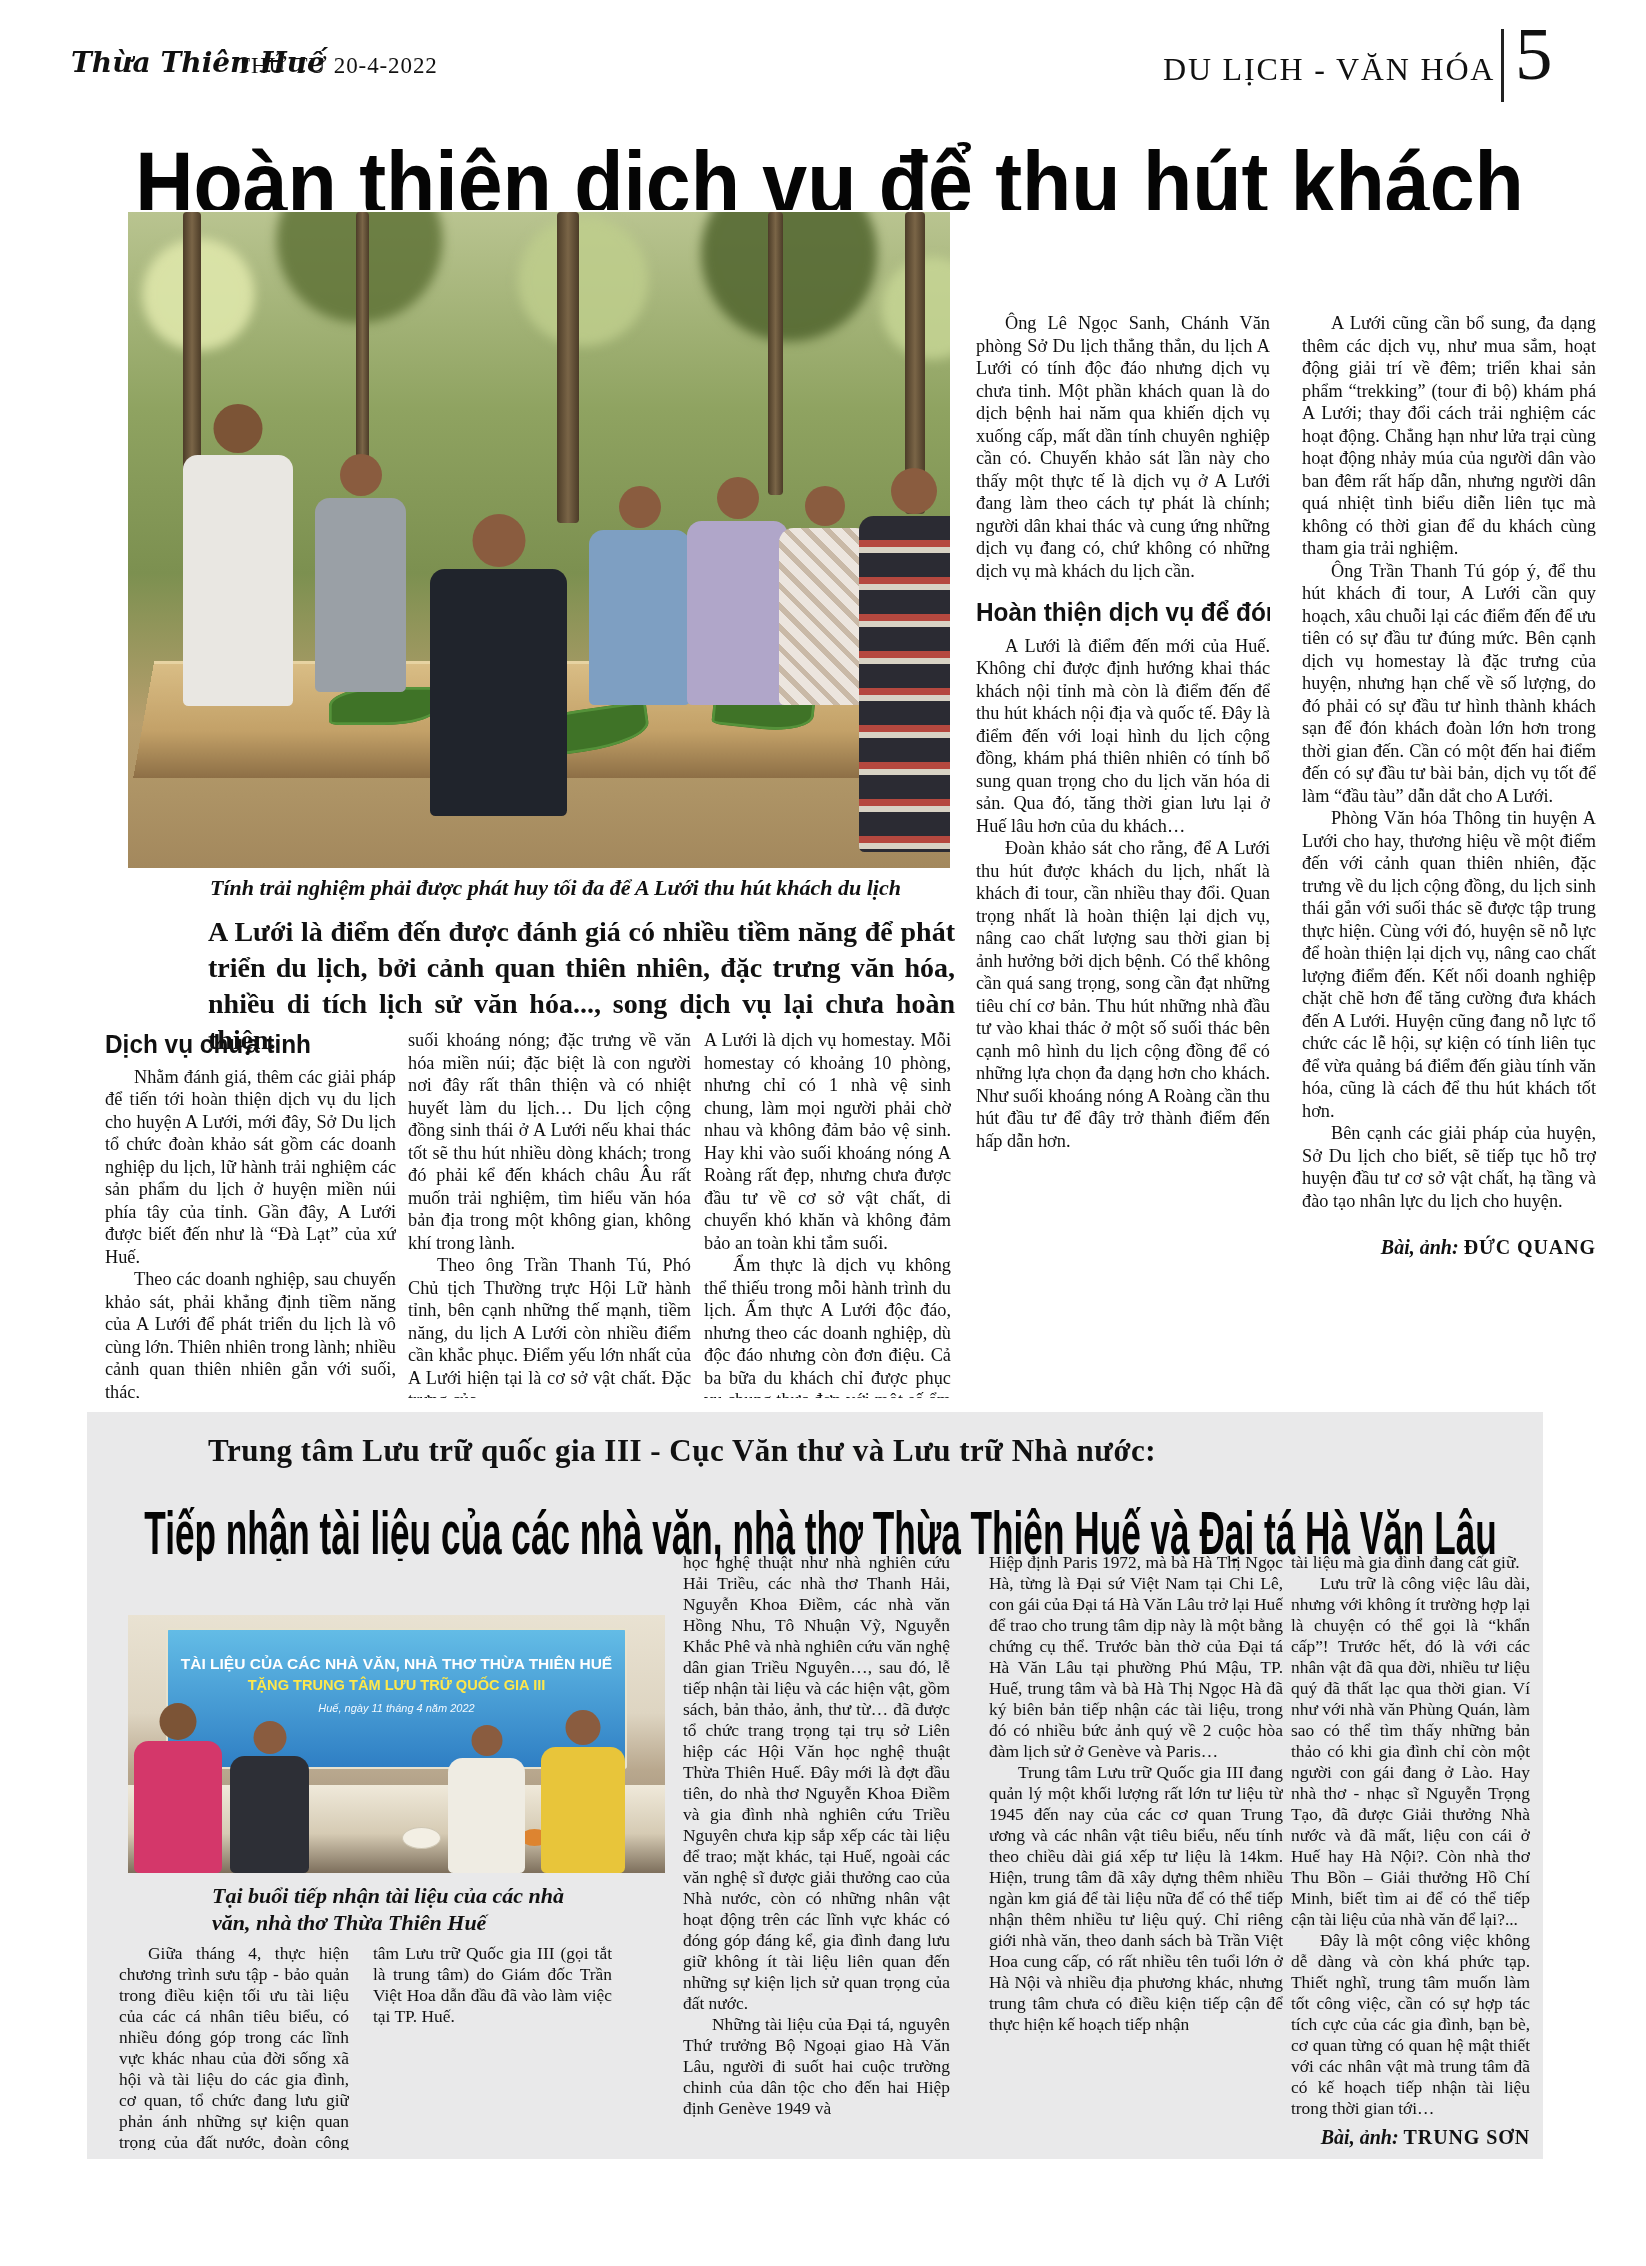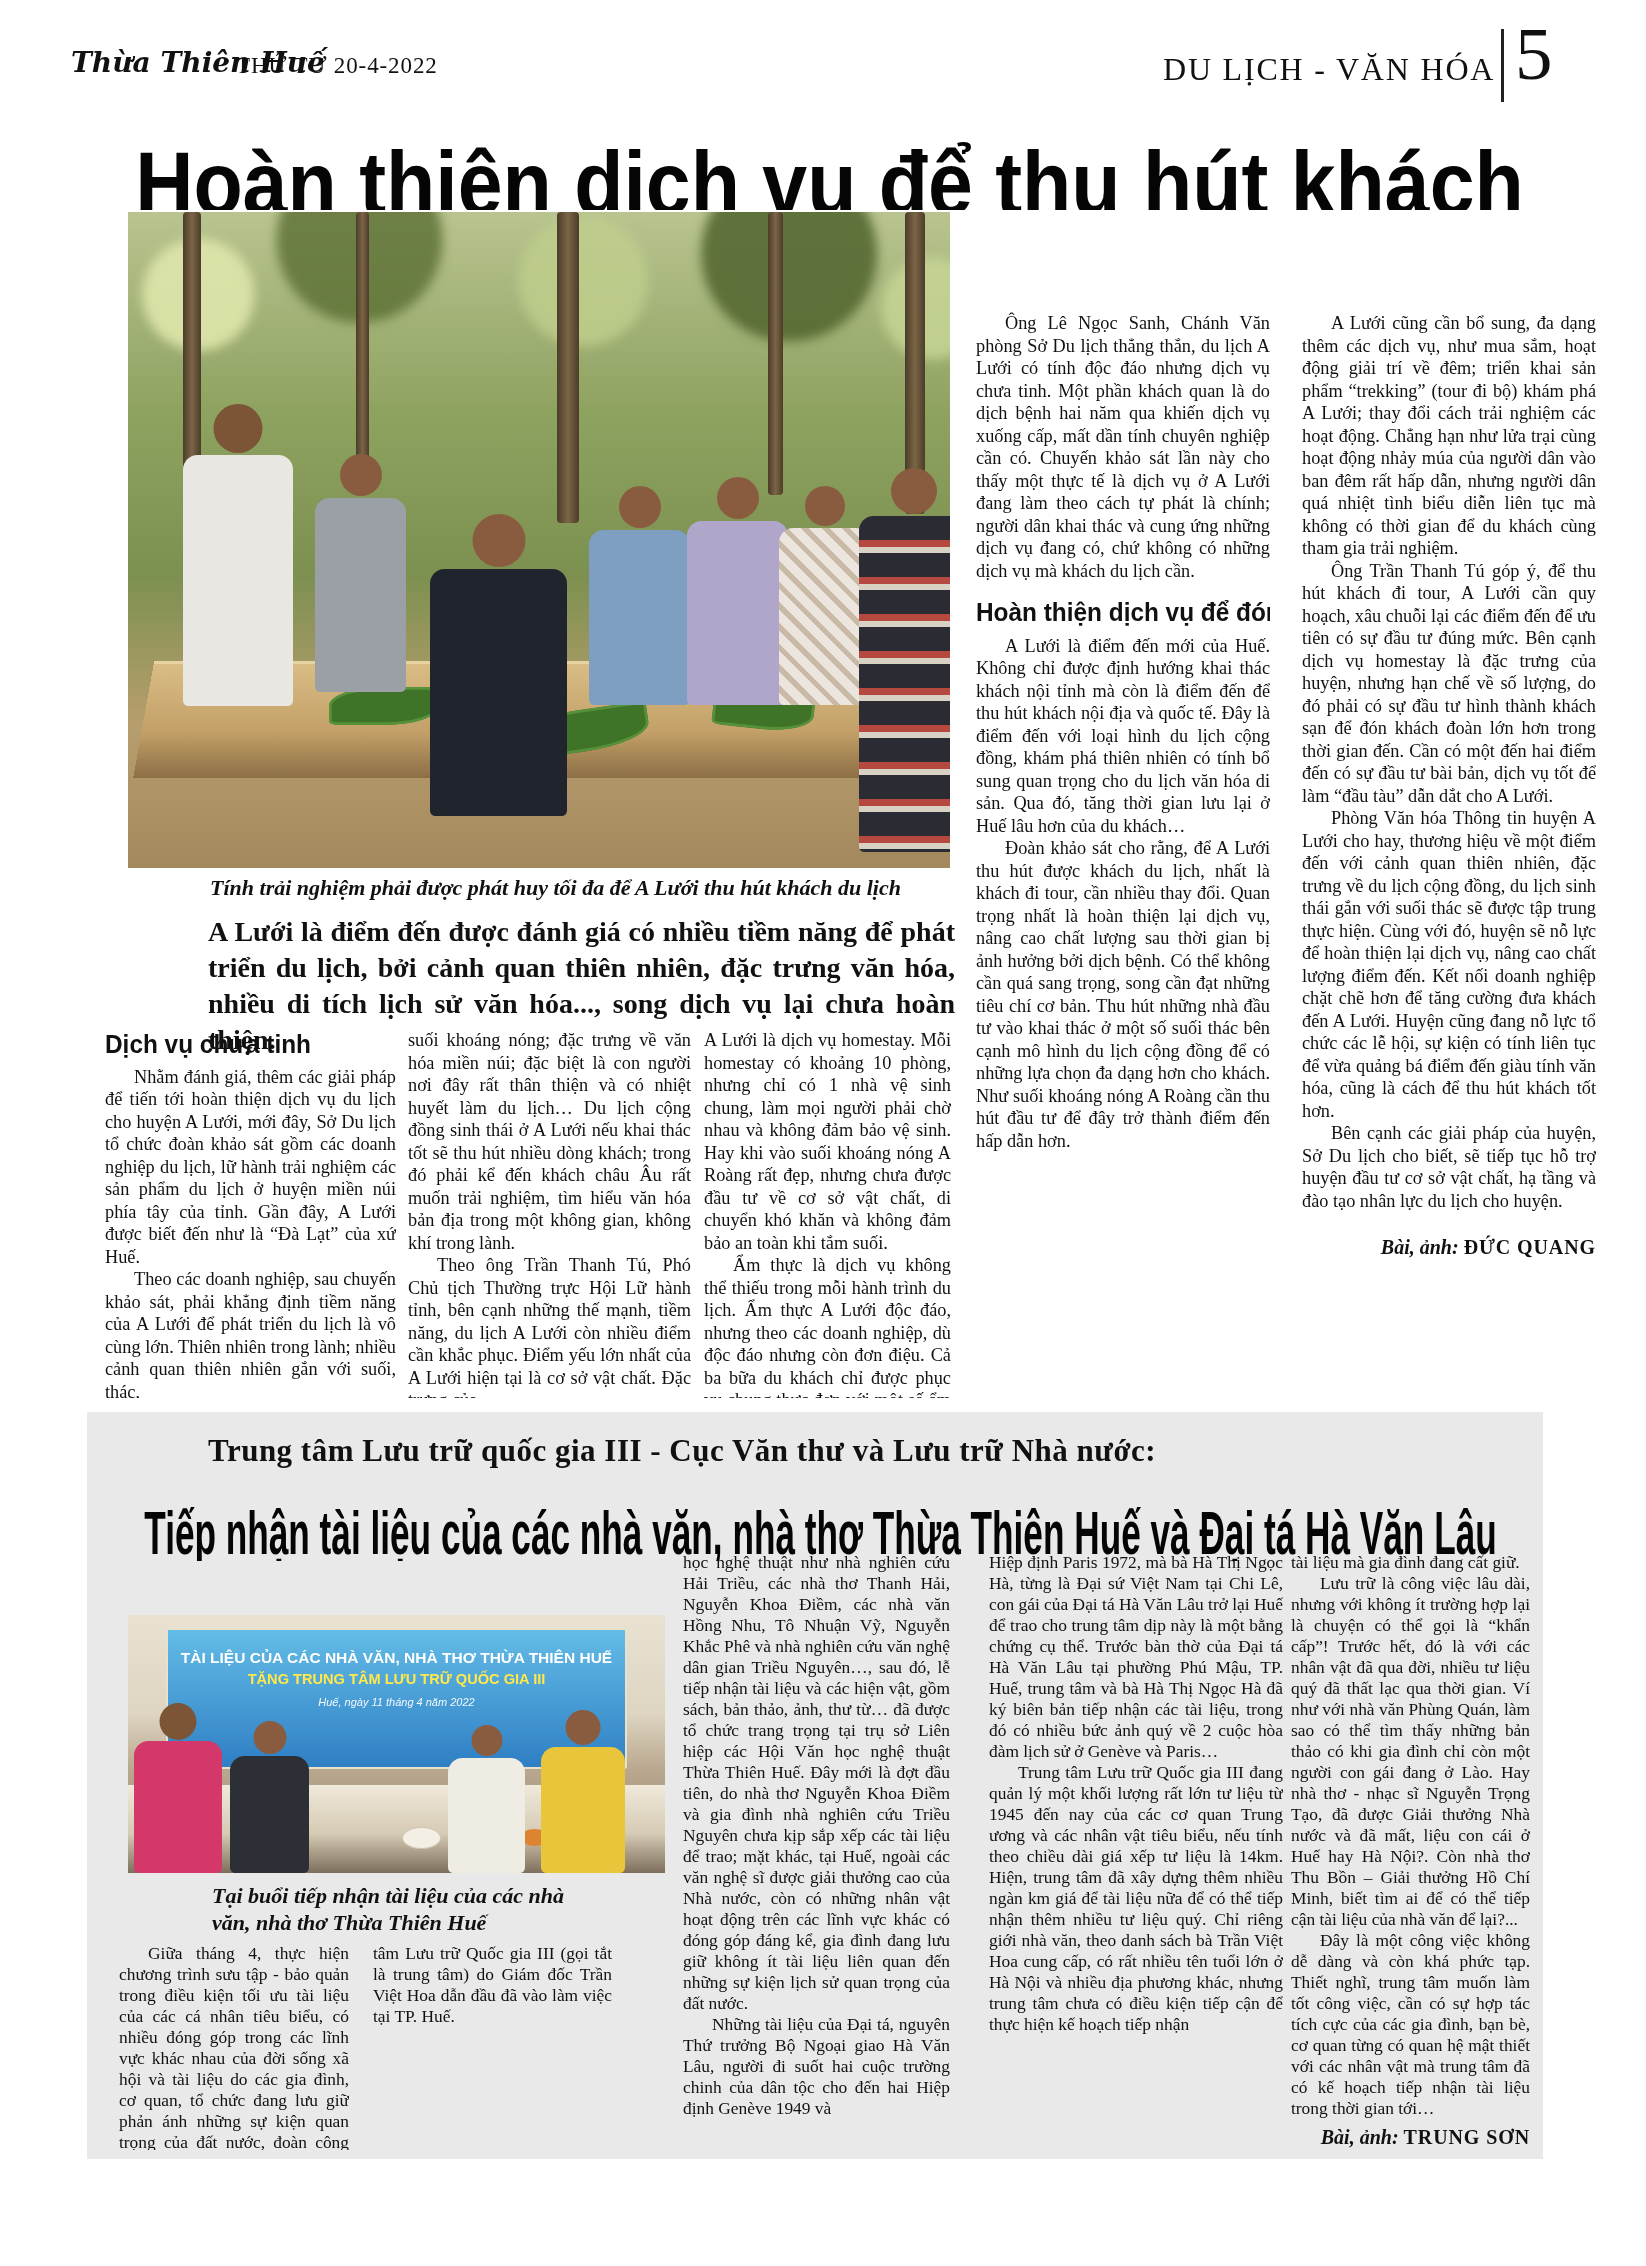--- a/index.html
+++ b/index.html
@@ -50,21 +50,21 @@
   .by-label{font-weight:bold;font-style:italic;}
   .by-name{font-weight:bold;letter-spacing:0.9px;}
   
   .graybox{position:absolute;left:87px;top:1412px;width:1456px;height:747px;background:#e9e9ea;}
   .kicker{position:absolute;left:208px;top:1433px;font-size:31px;font-weight:bold;letter-spacing:0.5px;}
   .photo2{position:absolute;left:128px;top:1615px;width:537px;height:258px;overflow:hidden;
         background:linear-gradient(180deg,#e9e2d2 0%,#ded5c2 38%,#b9a88e 60%,#8e7f6c 100%);}
   .banner{position:absolute;left:38px;top:12.8px;width:457px;height:137px;text-align:center;
         background:linear-gradient(180deg,#63bce6,#2f7fc4);border:2.7px solid #e8e2cd;border-radius:2.7px;
         font-family:"Liberation Sans","DejaVu Sans",sans-serif;}
-  .banner .l1{margin-top:17px;font-size:15.5px;font-weight:bold;color:#ffffff;line-height:22px;padding:0 12.8px;}
+  .banner .l1{margin-top:23px;font-size:15.5px;font-weight:bold;color:#ffffff;line-height:22px;padding:0 12.8px;}
   .banner .l2{font-size:14.6px;font-weight:bold;color:#ffe84a;line-height:20px;}
   .banner .l3{font-size:11px;font-style:italic;color:#f2f9ff;margin-top:7.3px;}
   .p2table{position:absolute;left:0;bottom:0;width:100%;height:88px;
         background:linear-gradient(180deg,#efe9da,#d6cbb4 55%,#7d6f5c);}
   .p2item{position:absolute;border-radius:50%;}
 </style>
 </head>
 <body>
 
 <div class="page">

